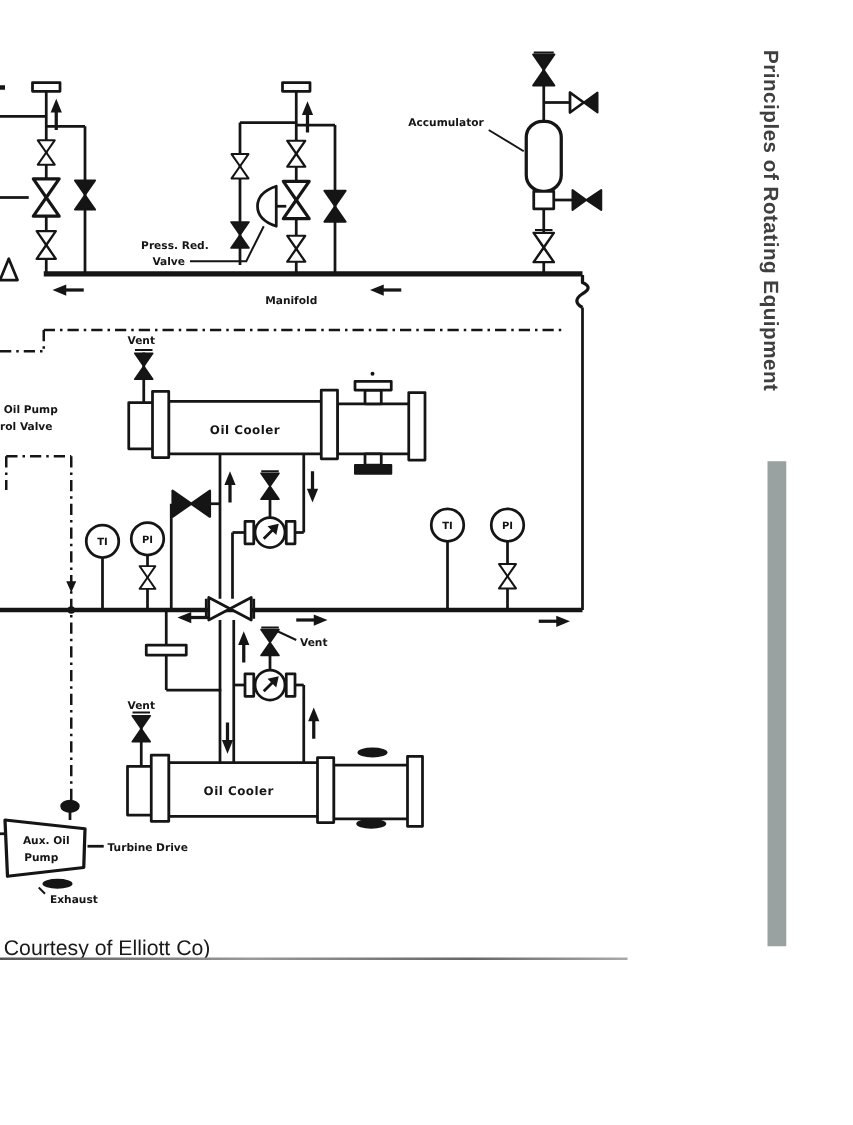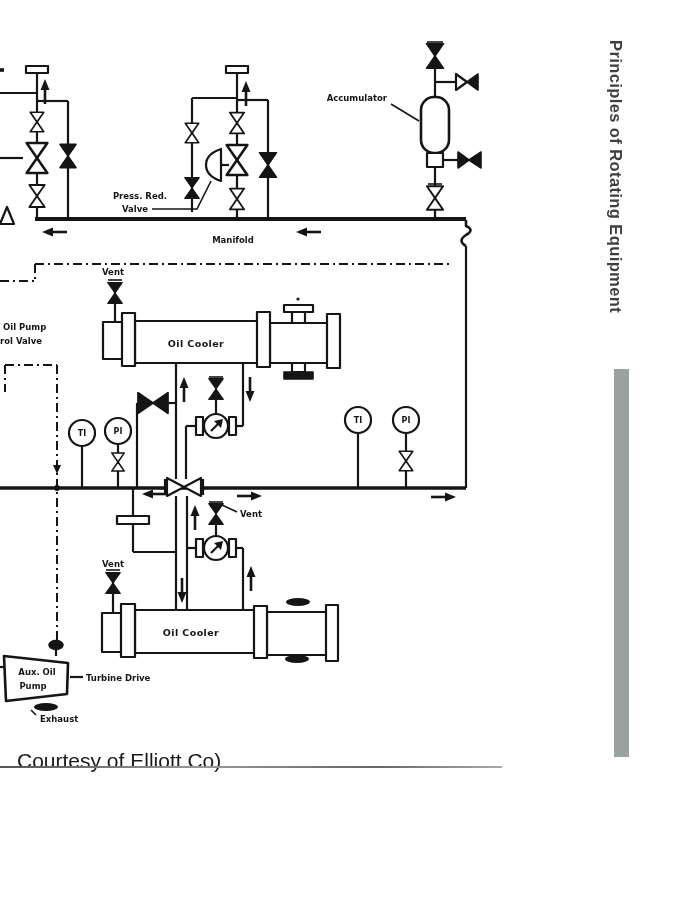--- a/index.html
+++ b/index.html
@@ -15,22 +15,22 @@
   .shape3{fill:#ffffff;stroke:#151515;stroke-width:2.6;stroke-linejoin:round;}
   .ink{fill:#151515;stroke:none;}
   .inkshape{fill:#151515;stroke:#151515;stroke-width:1.6;stroke-linejoin:round;}
   .lbl{font-family:"DejaVu Sans",sans-serif;font-weight:bold;font-size:8.5px;fill:#151515;}
   .lblbig{font-family:"DejaVu Sans",sans-serif;font-weight:bold;font-size:9.5px;fill:#151515;letter-spacing:.4px;}
   .gtx{font-family:"DejaVu Sans",sans-serif;font-weight:bold;font-size:8px;fill:#151515;}
   .sidebar-title{position:absolute;left:606px;top:40px;height:340px;writing-mode:vertical-rl;
       font-family:"Liberation Sans",sans-serif;font-size:16.5px;font-weight:600;color:#3f3f3f;
       letter-spacing:.4px;white-space:nowrap;}
   .sidebar-bar{position:absolute;left:614px;top:369px;width:15px;height:388px;background:#99a1a1;}
-  .caption{position:absolute;left:17px;top:749px;font-family:"Liberation Sans",sans-serif;
-      font-size:21px;color:#1a1a1a;}
+  .caption{position:absolute;left:3px;top:749px;font-family:"Liberation Sans",sans-serif;
+      font-size:17px;color:#1a1a1a;}
   .caption-rule{position:absolute;left:0;top:766px;width:502px;height:2px;
       background:linear-gradient(90deg,#555 0%,#999 40%,#666 75%,#aaa 100%);}
 </style>
 </head>
 <body>
 
 <div class="page">
 
 <svg width="682" height="900" viewBox="0 0 682 900">
   <defs>

